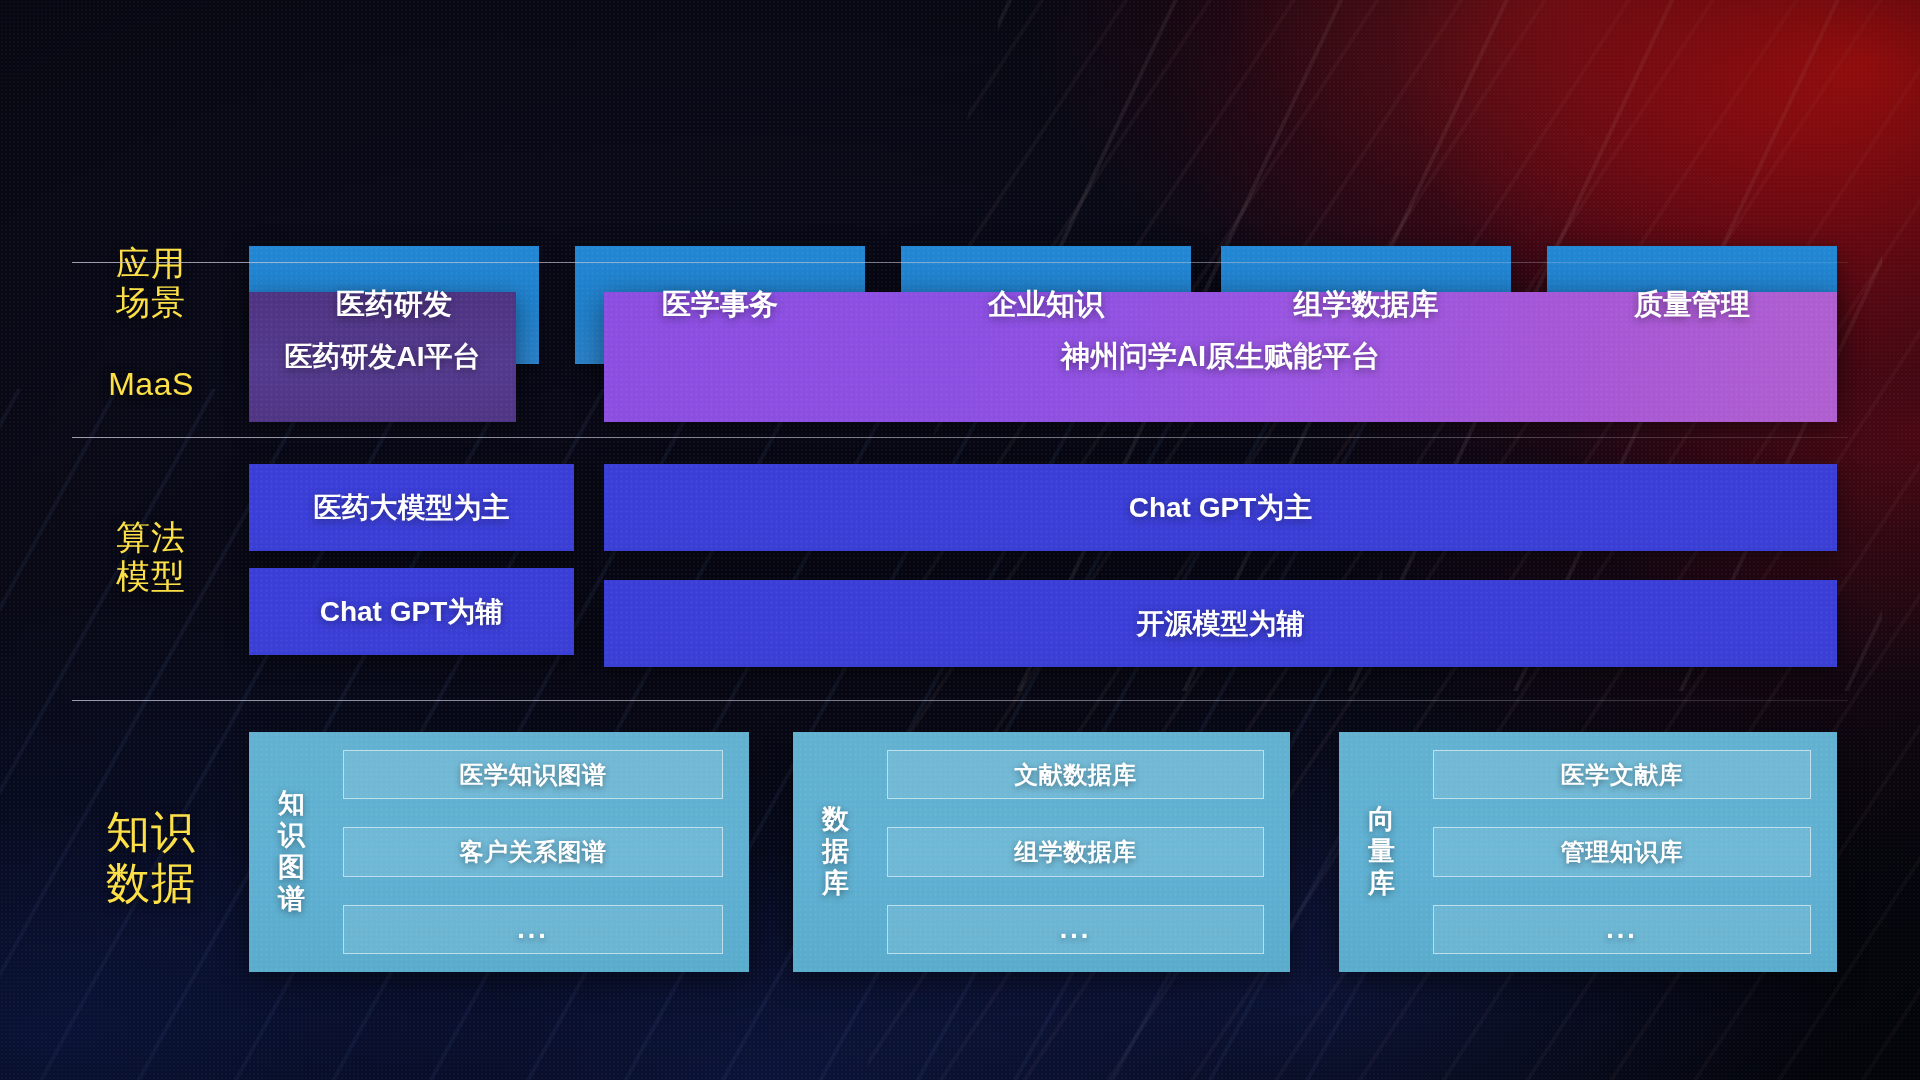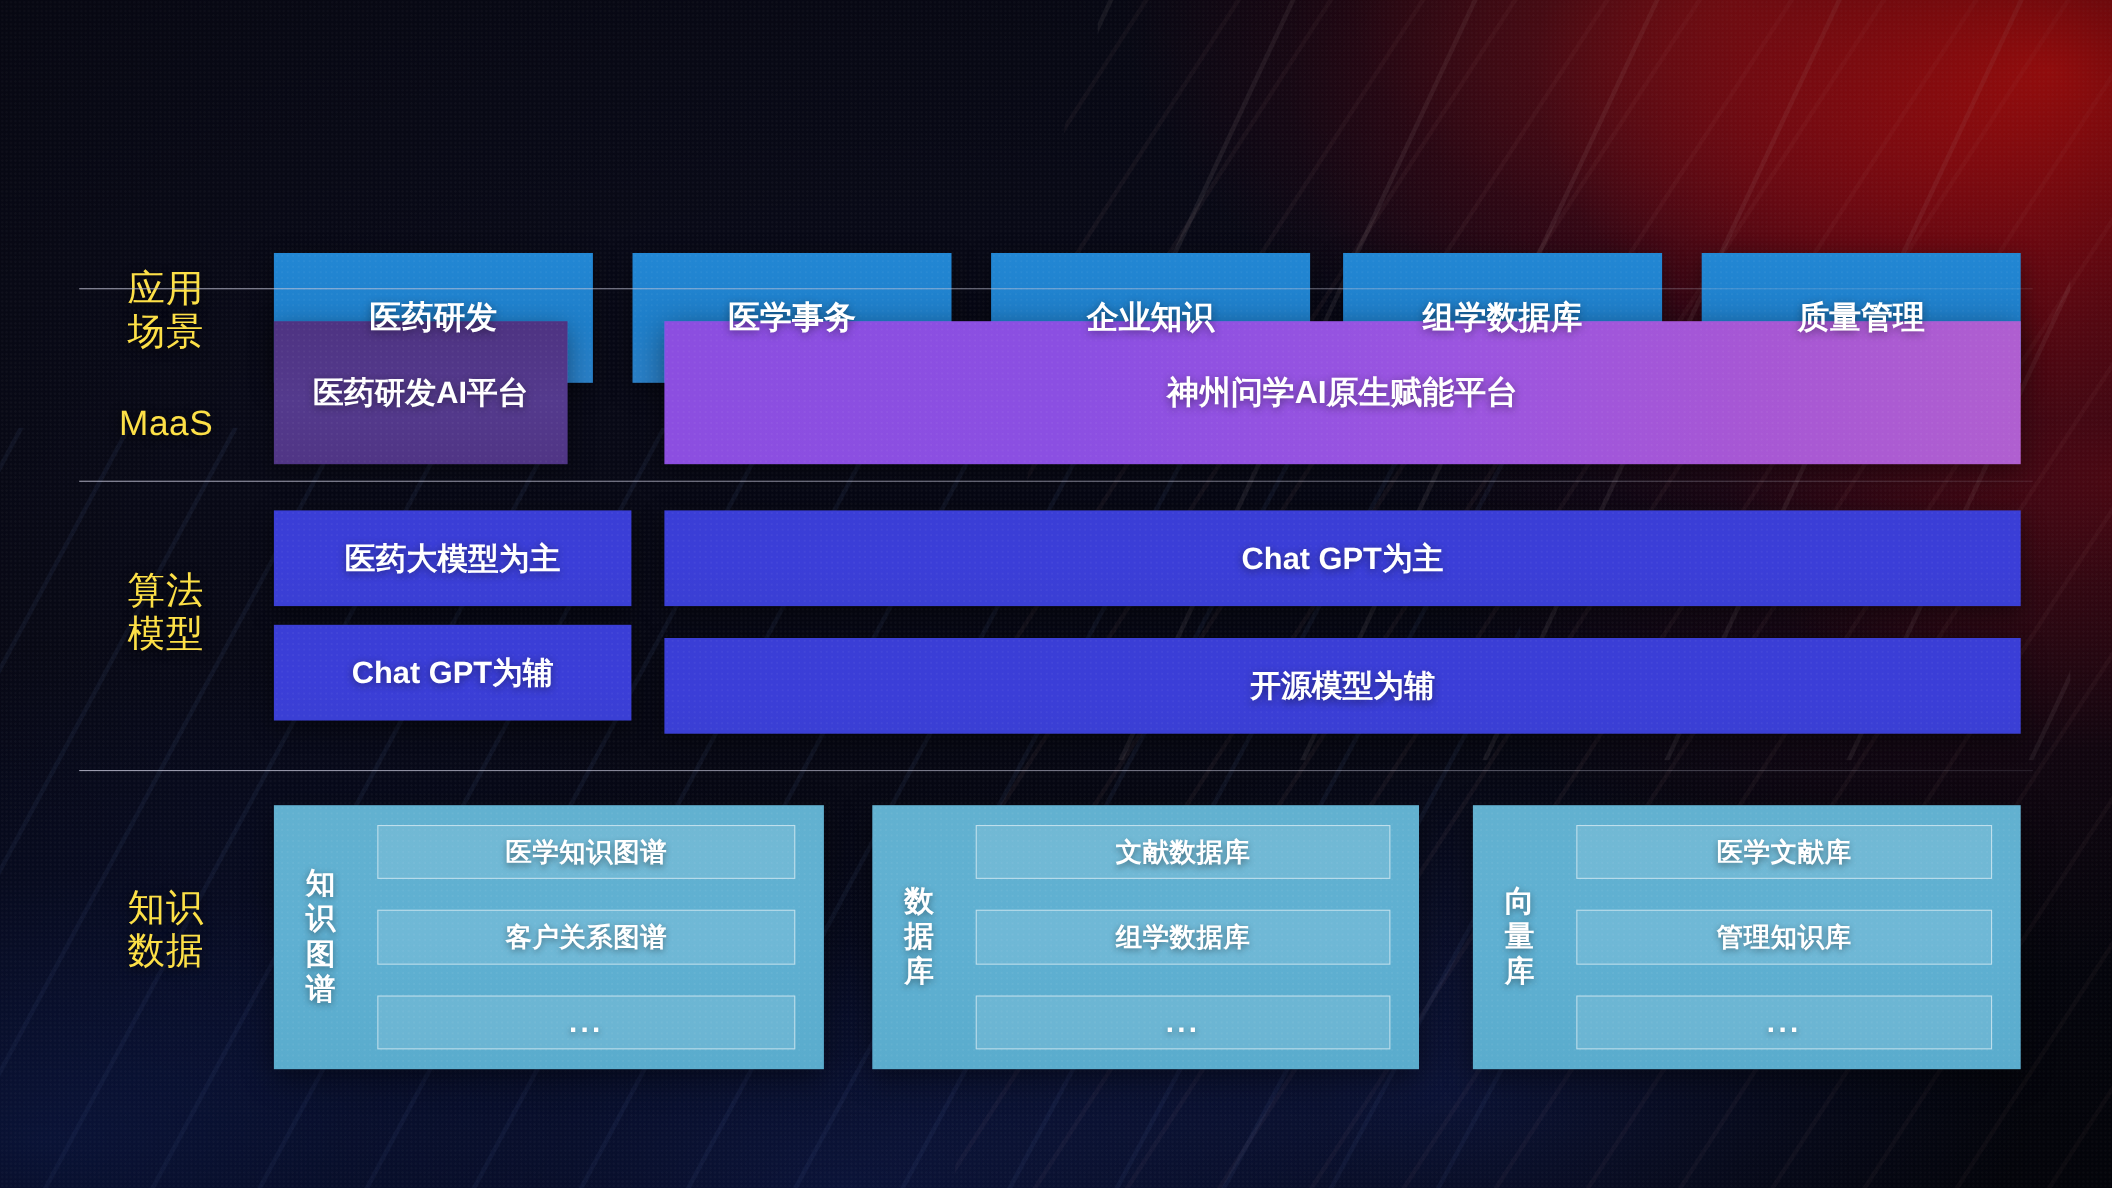--- a/index.html
+++ b/index.html
@@ -85,21 +85,21 @@
     content:""; position:absolute; inset:0; pointer-events:none;
     background-image:radial-gradient(rgba(255,255,255,0.14) 1px, transparent 1.2px);
     background-size:5px 5px; opacity:.30;
   }
   .card > span { position:relative; z-index:1; }
 
   
   #row-apps { top:118px; height:128px; }
   #row-apps .row-label { top:126px; font-size:34px; }
   .app-card {
-    top:112px; height:118px; width:290px; font-size:29px;
+    top:128px; height:118px; width:290px; font-size:29px;
     background:linear-gradient(180deg,#2287d4 0%,#1f7fca 55%,#2a7fc6 100%);
     box-shadow:0 6px 22px rgba(0,0,0,.42);
   }
 
   
   #row-maas .row-label { top:330px; font-size:32px; letter-spacing:0.5px;margin-top:36px; }
   #card-maas-left {
     left:249px; top:292px; width:267px; height:130px; font-size:28px;
     background:linear-gradient(180deg,#4e3382 0%,#543a8d 55%,#503585 100%);
     box-shadow:0 6px 22px rgba(0,0,0,.40);
@@ -116,21 +116,21 @@
     height:87px; font-size:28px;
     background:linear-gradient(180deg,#3a3ed6 0%,#3b3ed8 55%,#3a3fd4 100%);
     box-shadow:0 6px 20px rgba(0,0,0,.40);
   }
   #algo-left-1  { left:249px; top:464px;  width:325px; }
   #algo-right-1 { left:604px; top:464px;  width:1233px; }
   #algo-left-2  { left:249px; top:568px;  width:325px; }
   #algo-right-2 { left:604px; top:580px;  width:1233px; }
 
   
-  #row-know .row-label { top:806px; font-size:34px; }
+  #row-know .row-label { top:806px; font-size:44px; }
 
   .kgroup {
     position:absolute; top:732px; height:240px;
     display:flex; align-items:stretch;
     background:linear-gradient(180deg,#62b1d0 0%,#5fb0d2 50%,#5aaccd 100%);
     box-shadow:0 8px 26px rgba(0,0,0,.42);
     overflow:hidden;
   }
   .kgroup::after {
     content:""; position:absolute; inset:0; pointer-events:none;

